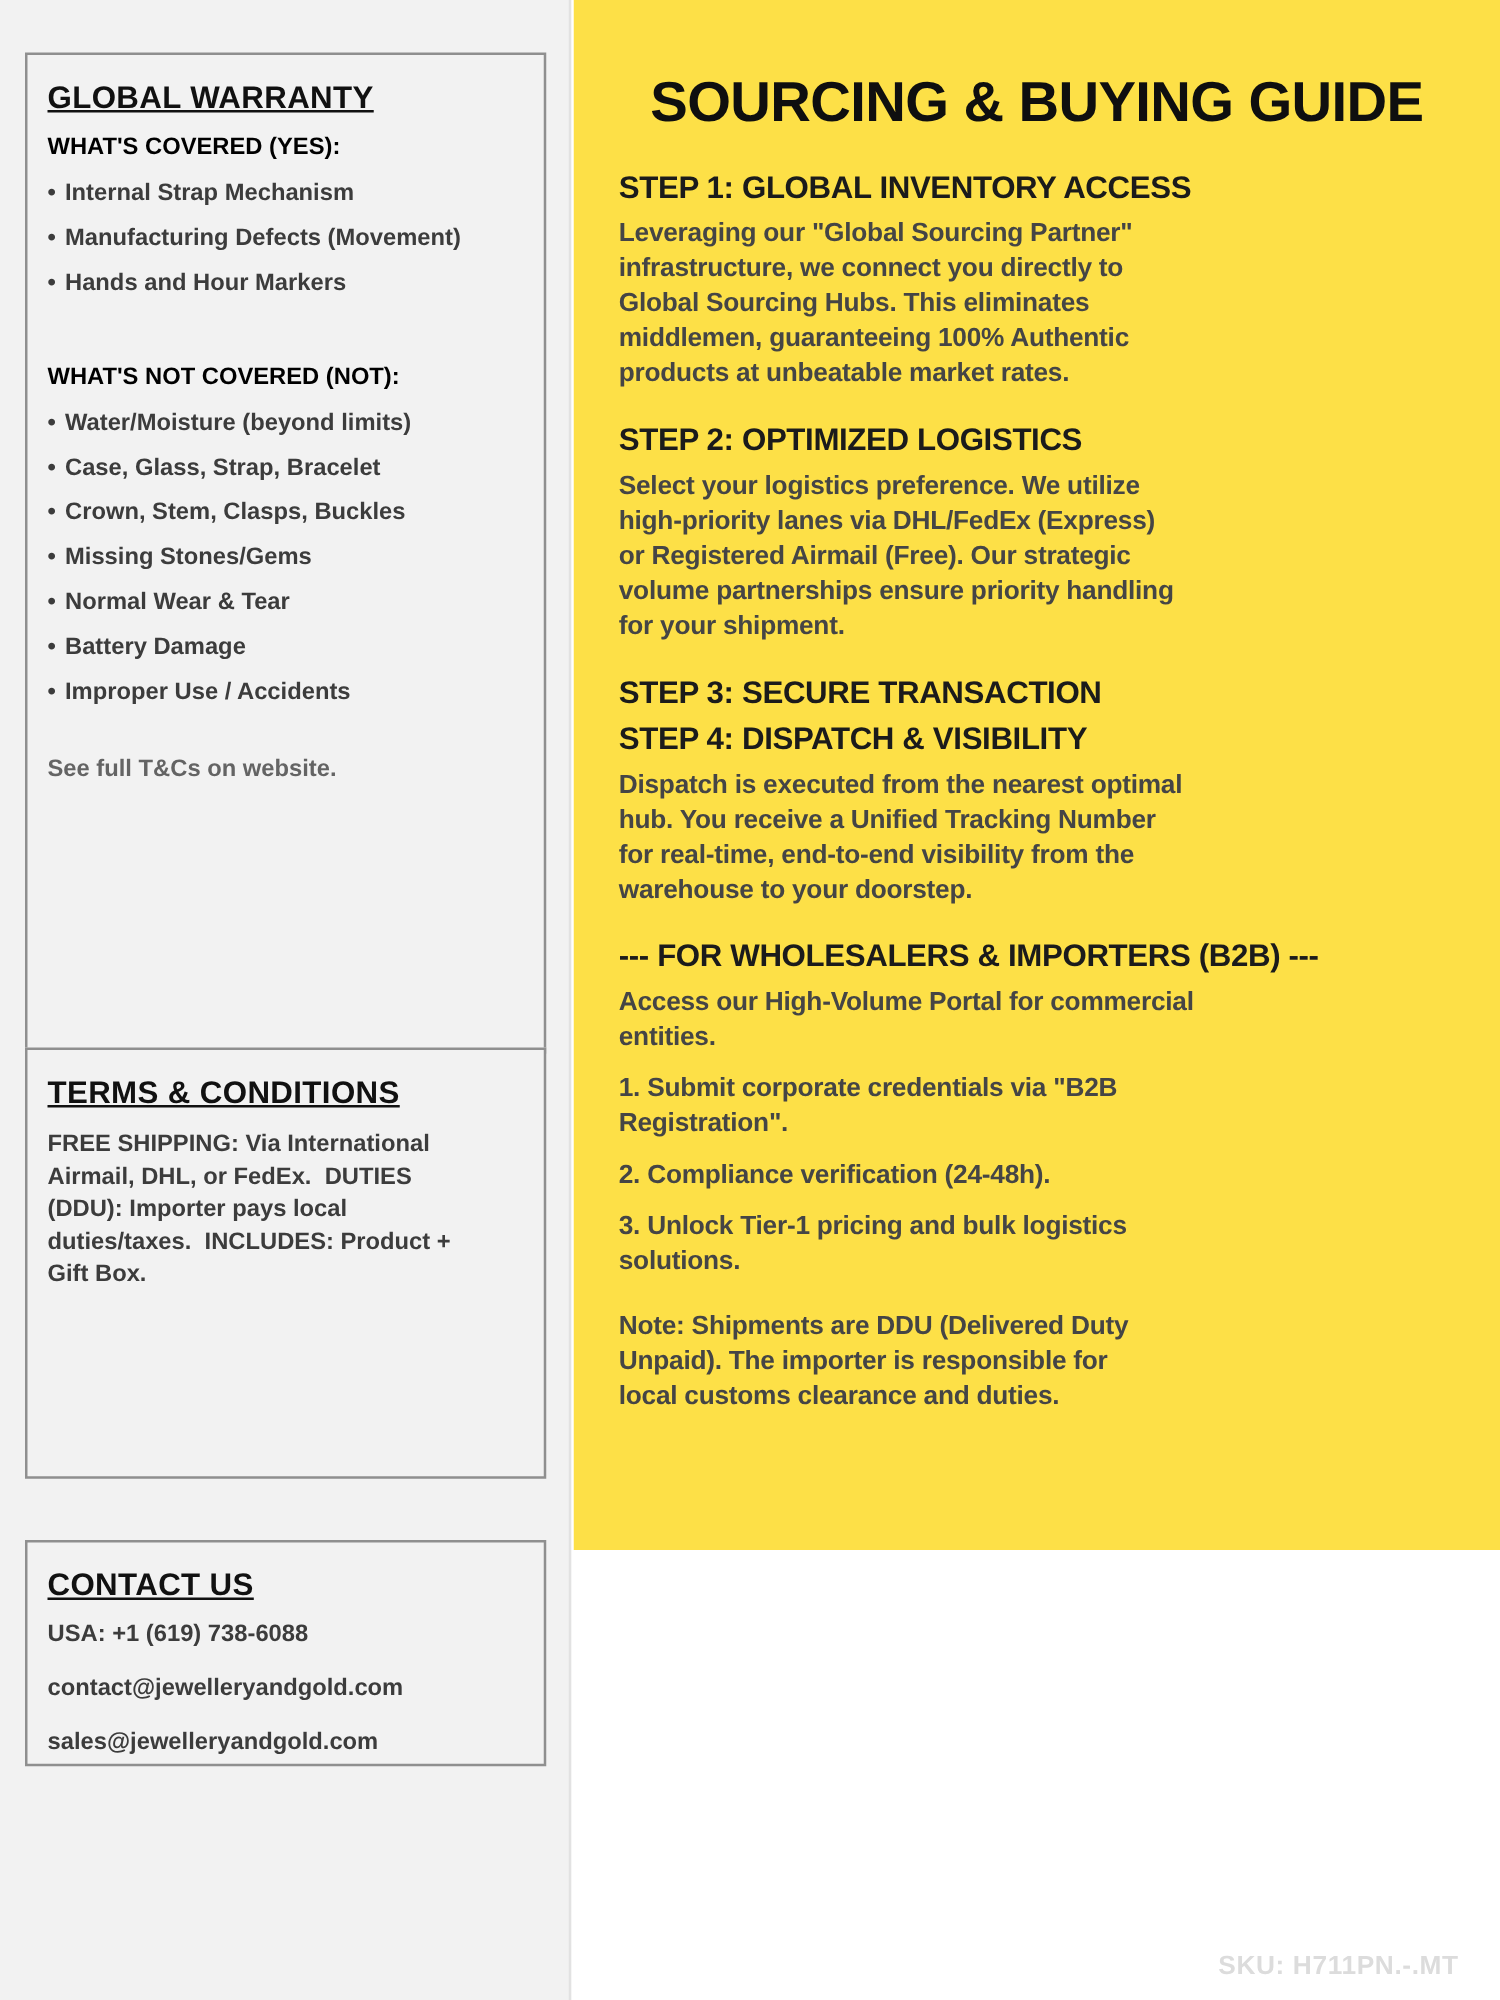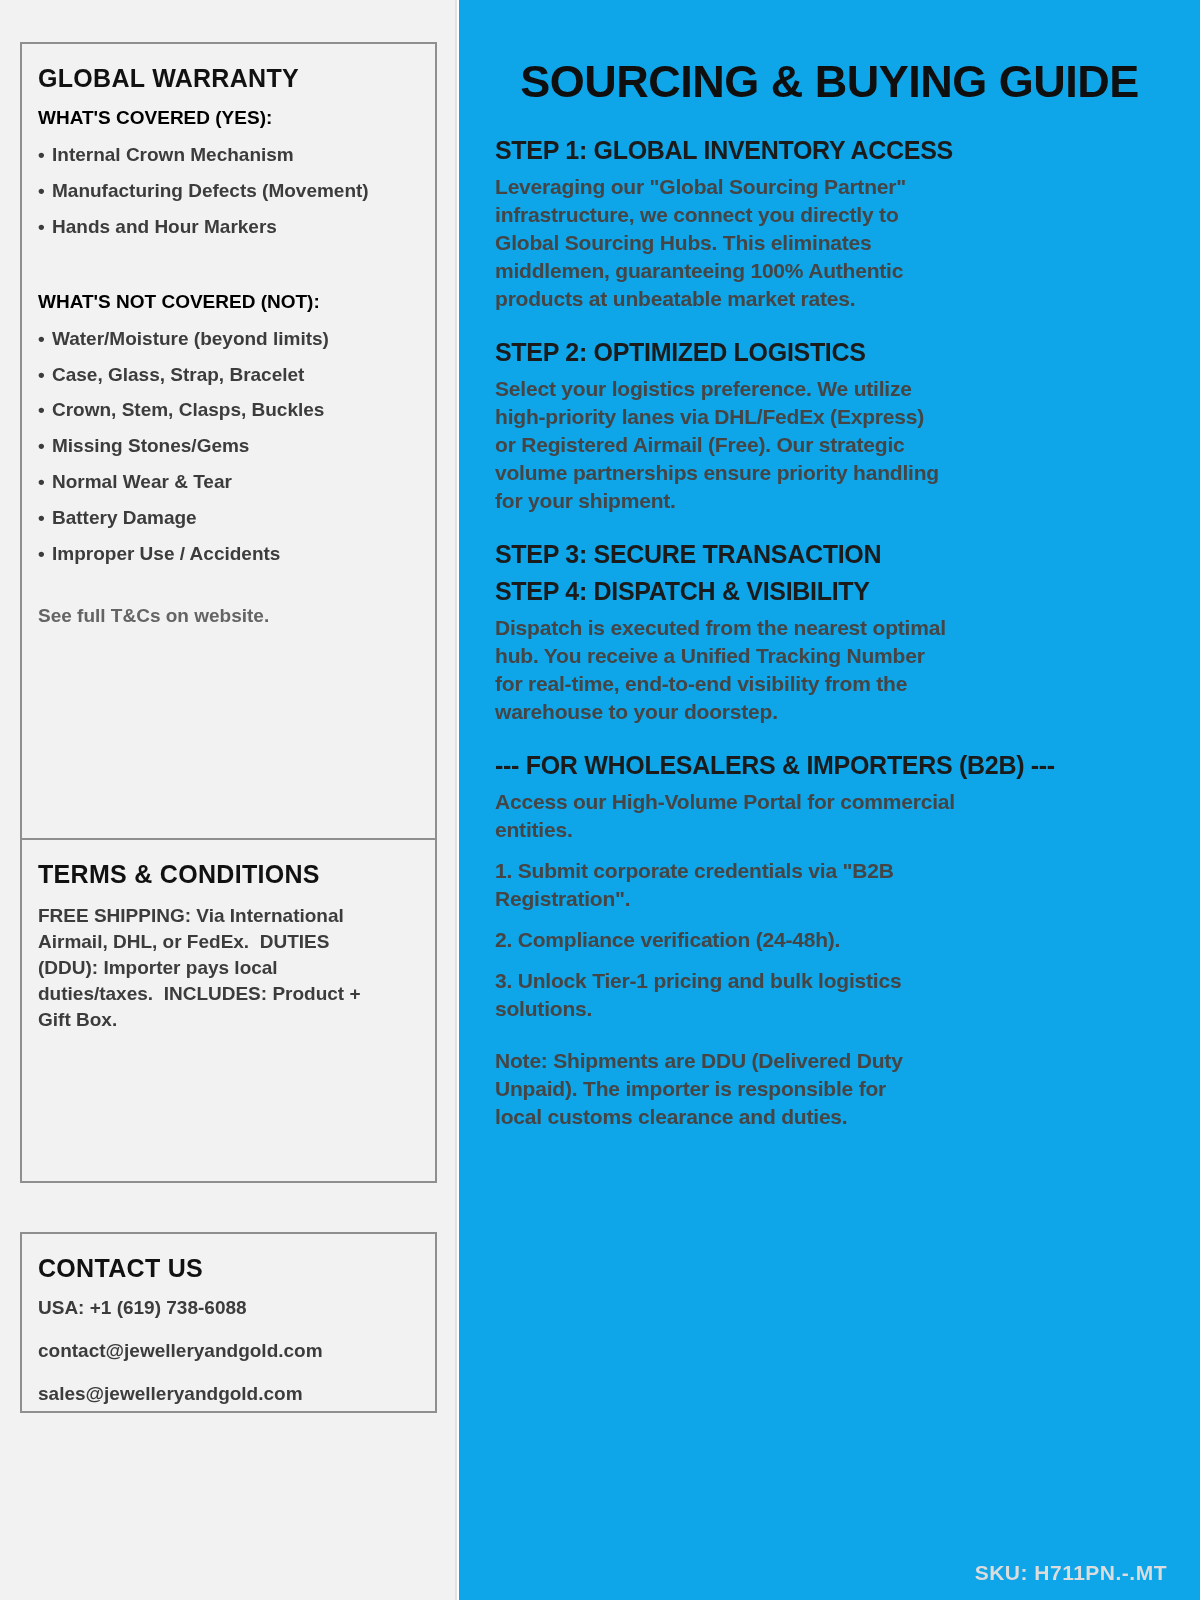--- a/index.html
+++ b/index.html
@@ -23,21 +23,21 @@
     border: 2px solid #8f8f8f;
     background: #f2f2f2;
     padding: 20px 16px 0 16px;
   }
   .box-warranty { top: 42px;  height: 801px; }
   .box-terms    { top: 838px; height: 345px; }
   .box-contact  { top: 1232px; height: 181px; }
 
   .side-title {
     font-size: 25px; font-weight: 800; color: #111111;
-    letter-spacing: 0.3px; margin-bottom: 14px;
+    letter-spacing: 0.3px; margin-bottom: 14px; text-decoration: underline;
   }
   .side-subhead {
     font-size: 19px; font-weight: 700; color: #000000;
     margin: 8px 0 16px 0;
   }
   .side-subhead.gap-top { margin-top: 53px; }
   .bullet-list { list-style: none; }
   .bullet-item {
     font-size: 19px; font-weight: 700; color: #3c3c3c;
     margin-bottom: 15px; padding-left: 14px; position: relative;
@@ -52,22 +52,22 @@
   .side-body {
     font-size: 19px; font-weight: 700; color: #3c3c3c;
     line-height: 26px; white-space: pre-wrap;
   }
   .contact-line {
     font-size: 19px; font-weight: 700; color: #3c3c3c; margin-bottom: 21px;
   }
 
   
   .main {
-    position: absolute; left: 459px; top: 0; width: 741px; height: 1600px;
-    background: #0ea5e9;
+    position: absolute; left: 459px; top: 0; width: 741px; height: 1240px;
+    background: #fde047;
   }
   .main-title {
     margin-top: 56px;
     text-align: center;
     font-size: 45px; font-weight: 800; color: #0f0f0f;
     letter-spacing: -0.5px;
   }
   .main-content {
     margin: 28px 0 0 36px;
     width: 640px;
@@ -97,21 +97,21 @@
 
 <div class="page">
 
   <aside class="sidebar">
 
     <section class="side-box box-warranty">
       <h2 class="side-title">GLOBAL WARRANTY</h2>
 
       <h3 class="side-subhead">WHAT'S COVERED (YES):</h3>
       <ul class="bullet-list">
-        <li class="bullet-item">Internal Crown Mechanism</li>
+        <li class="bullet-item">Internal Strap Mechanism</li>
         <li class="bullet-item">Manufacturing Defects (Movement)</li>
         <li class="bullet-item">Hands and Hour Markers</li>
       </ul>
 
       <h3 class="side-subhead gap-top">WHAT'S NOT COVERED (NOT):</h3>
       <ul class="bullet-list">
         <li class="bullet-item">Water/Moisture (beyond limits)</li>
         <li class="bullet-item">Case, Glass, Strap, Bracelet</li>
         <li class="bullet-item">Crown, Stem, Clasps, Buckles</li>
         <li class="bullet-item">Missing Stones/Gems</li>

